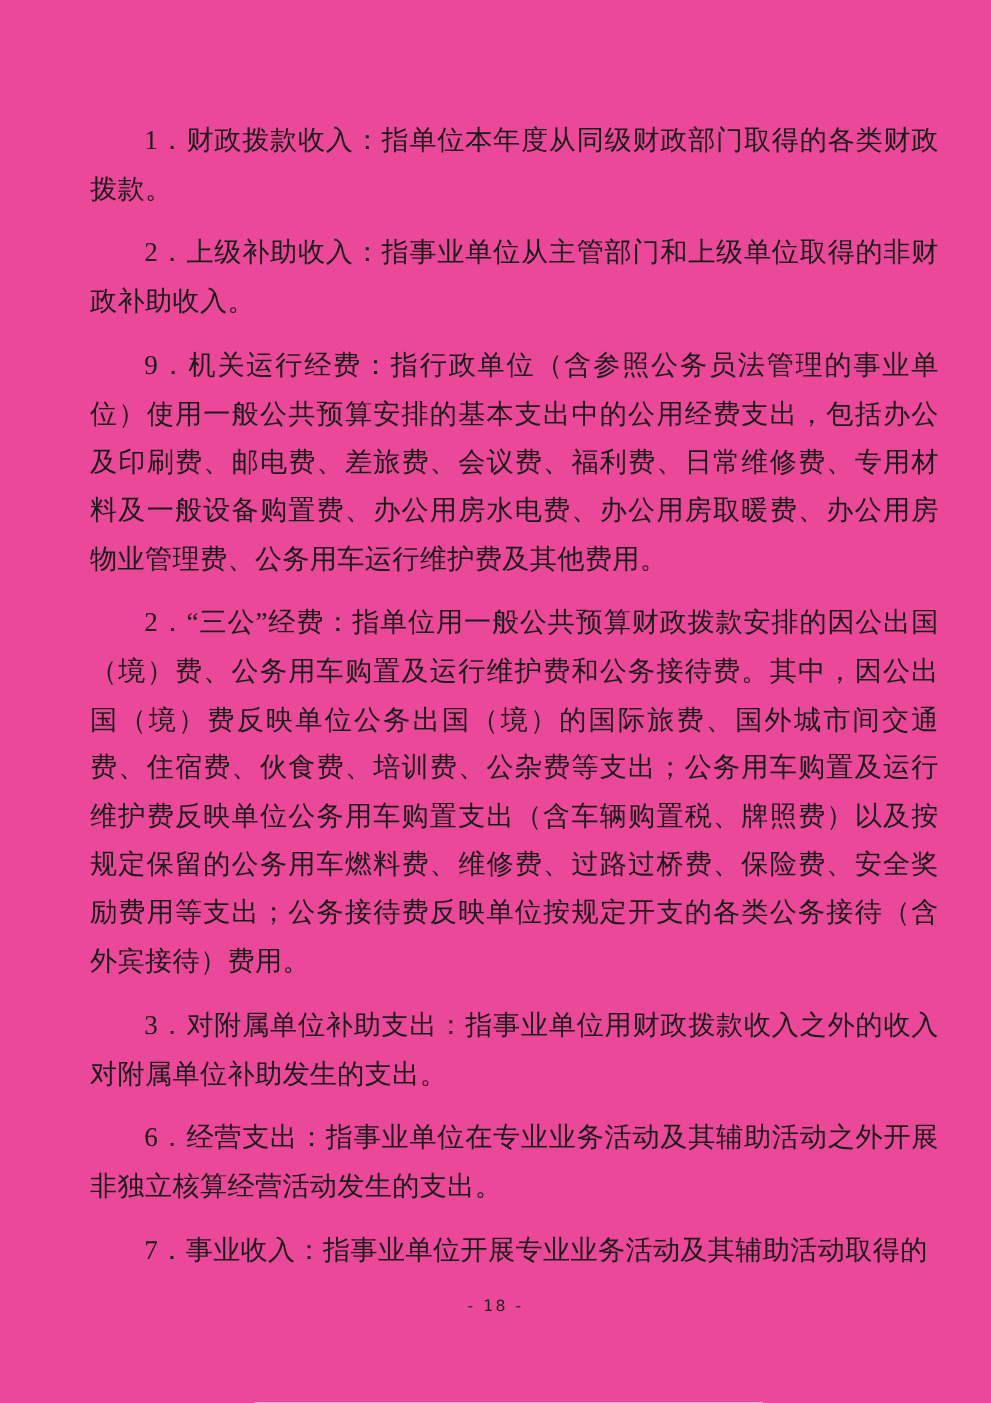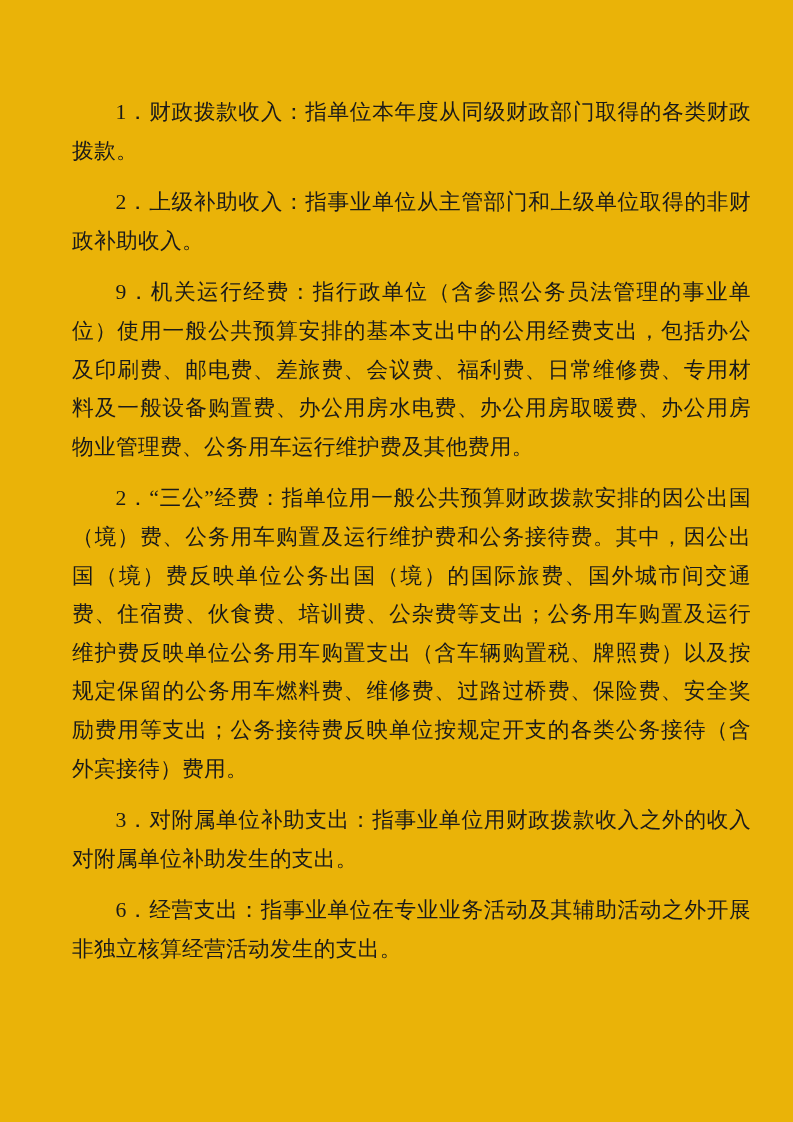--- a/index.html
+++ b/index.html
@@ -5,21 +5,21 @@
   * { box-sizing: border-box; }
   html, body {
     margin: 0;
     padding: 0;
     background: #ffffff;
   }
   .page {
     position: relative;
     width: 793px;
     height: 1122px;
-    background: #eab308;
+    background: #ec4899;
     overflow: hidden;
     font-family: "Liberation Serif", "DejaVu Serif", serif;
   }
   .content {
     position: absolute;
     top: 0;
     left: 72px;
     width: 679px;
     padding-top: 93px;
     color: #1a1a1a;
@@ -56,14 +56,18 @@
 <body>
 
 <div class="page">
   <div class="content">
     <p>1．财政拨款收入：指单位本年度从同级财政部门取得的各类财政拨款。</p>
     <p>2．上级补助收入：指事业单位从主管部门和上级单位取得的非财政补助收入。</p>
     <p>9．机关运行经费：指行政单位（含参照公务员法管理的事业单位）使用一般公共预算安排的基本支出中的公用经费支出，包括办公及印刷费、邮电费、差旅费、会议费、福利费、日常维修费、专用材料及一般设备购置费、办公用房水电费、办公用房取暖费、办公用房物业管理费、公务用车运行维护费及其他费用。</p>
     <p>2．“三公”经费：指单位用一般公共预算财政拨款安排的因公出国（境）费、公务用车购置及运行维护费和公务接待费。其中，因公出国（境）费反映单位公务出国（境）的国际旅费、国外城市间交通费、住宿费、伙食费、培训费、公杂费等支出；公务用车购置及运行维护费反映单位公务用车购置支出（含车辆购置税、牌照费）以及按规定保留的公务用车燃料费、维修费、过路过桥费、保险费、安全奖励费用等支出；公务接待费反映单位按规定开支的各类公务接待（含外宾接待）费用。</p>
     <p>3．对附属单位补助支出：指事业单位用财政拨款收入之外的收入对附属单位补助发生的支出。</p>
     <p>6．经营支出：指事业单位在专业业务活动及其辅助活动之外开展非独立核算经营活动发生的支出。</p>
+    <p>7．事业收入：指事业单位开展专业业务活动及其辅助活动取得的</p>
+  </div>
+  <div class="footer">
+    <span>- 18 -</span>
   </div>
 </div>
 
 </body></html>

